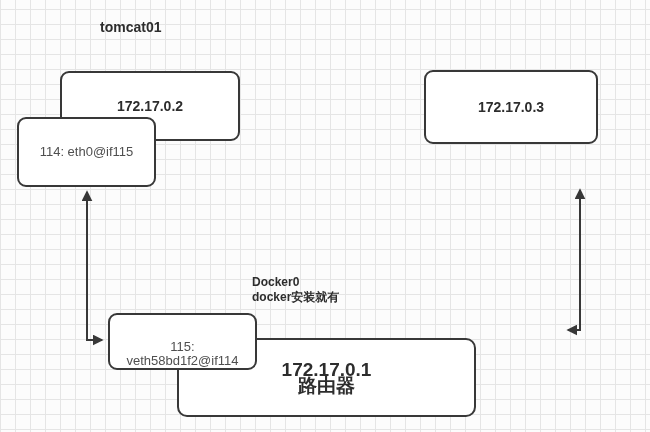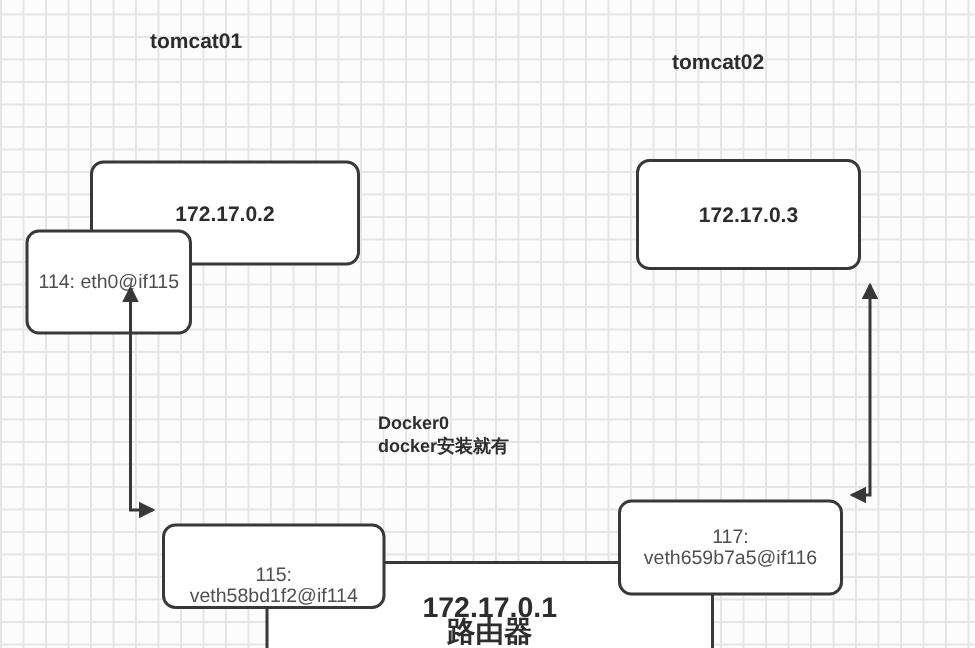--- a/index.html
+++ b/index.html
@@ -25,28 +25,28 @@
     background-position:0 0,0 9px;
   }
   .node{
     position:absolute;box-sizing:border-box;
     background:var(--node-fill);
     border:2px solid var(--stroke);
     border-radius:9px;
     display:flex;align-items:center;justify-content:center;
     text-align:center;
     color:var(--text-secondary);
-    font-size:13px;line-height:14px;margin-top:36px;
+    font-size:13px;line-height:14px;
   }
   .node .two-line{line-height:14px;}
   .bold{font-weight:bold;color:var(--text-primary);}
   .ip-text{font-size:14px;}
   #node-ip1{left:60px;top:71px;width:180px;height:70px;z-index:1;}
-  #node-eth1{left:17px;top:117px;width:111px;height:70px;z-index:2;}
-  #node-ip2{left:424px;top:70px;width:150px;height:74px;z-index:1;}
+  #node-eth1{left:17px;top:117px;width:139px;height:70px;z-index:2;}
+  #node-ip2{left:424px;top:70px;width:174px;height:74px;z-index:1;}
   #node-eth2{left:517px;top:120px;width:126px;height:64px;z-index:2;}
   #node-veth1{left:108px;top:313px;width:149px;height:57px;z-index:2;align-items:flex-end;}
   #node-veth2{left:412px;top:297px;width:150px;height:64px;z-index:2;}
   #node-router{
     left:177px;top:338px;width:299px;height:79px;z-index:1;
     border-radius:10px;
   }
   #node-router .router-label{font-size:19px;line-height:16px;}
   .free-label{
     position:absolute;z-index:3;
@@ -58,21 +58,20 @@
   #lbl-docker0{left:252px;top:275px;width:172px;font-size:12px;line-height:15px;}
   svg.arrows{position:absolute;left:0;top:0;z-index:4;pointer-events:none;}
 </style>
 </head>
 <body>
 
 <div class="canvas">
 
   <div class="free-label" id="lbl-tomcat01">tomcat01</div>
 
-  <div class="free-label" id="lbl-tomcat02">tomcat02</div>
 
   <div class="free-label" id="lbl-docker0">
     <div>Docker0</div>
     <div>docker安装就有</div>
   </div>
 
   <div class="node" id="node-ip1">
     <span class="bold ip-text">172.17.0.2</span>
   </div>
 
@@ -92,26 +91,20 @@
     </div>
   </div>
 
   <div class="node" id="node-veth1">
     <div class="two-line">
       <div>115:</div>
       <div>veth58bd1f2@if114</div>
     </div>
   </div>
 
-  <div class="node" id="node-veth2">
-    <div class="two-line">
-      <div>117:</div>
-      <div>veth659b7a5@if116</div>
-    </div>
-  </div>
 
   <svg class="arrows" width="650" height="432" viewBox="0 0 650 432">
     <defs>
       <marker id="ah" viewBox="0 0 10 10" refX="8.5" refY="5" markerWidth="11" markerHeight="11" markerUnits="userSpaceOnUse" orient="auto-start-reverse">
         <path d="M0,0 L10,5 L0,10 Z" fill="#383838"></path>
       </marker>
     </defs>
     <polyline points="87,192 87,340 102,340" fill="none" stroke="#383838" stroke-width="2" marker-start="url(#ah)" marker-end="url(#ah)"></polyline>
     <polyline points="580,190 580,330 568,330" fill="none" stroke="#383838" stroke-width="2" marker-start="url(#ah)" marker-end="url(#ah)"></polyline>
   </svg>

